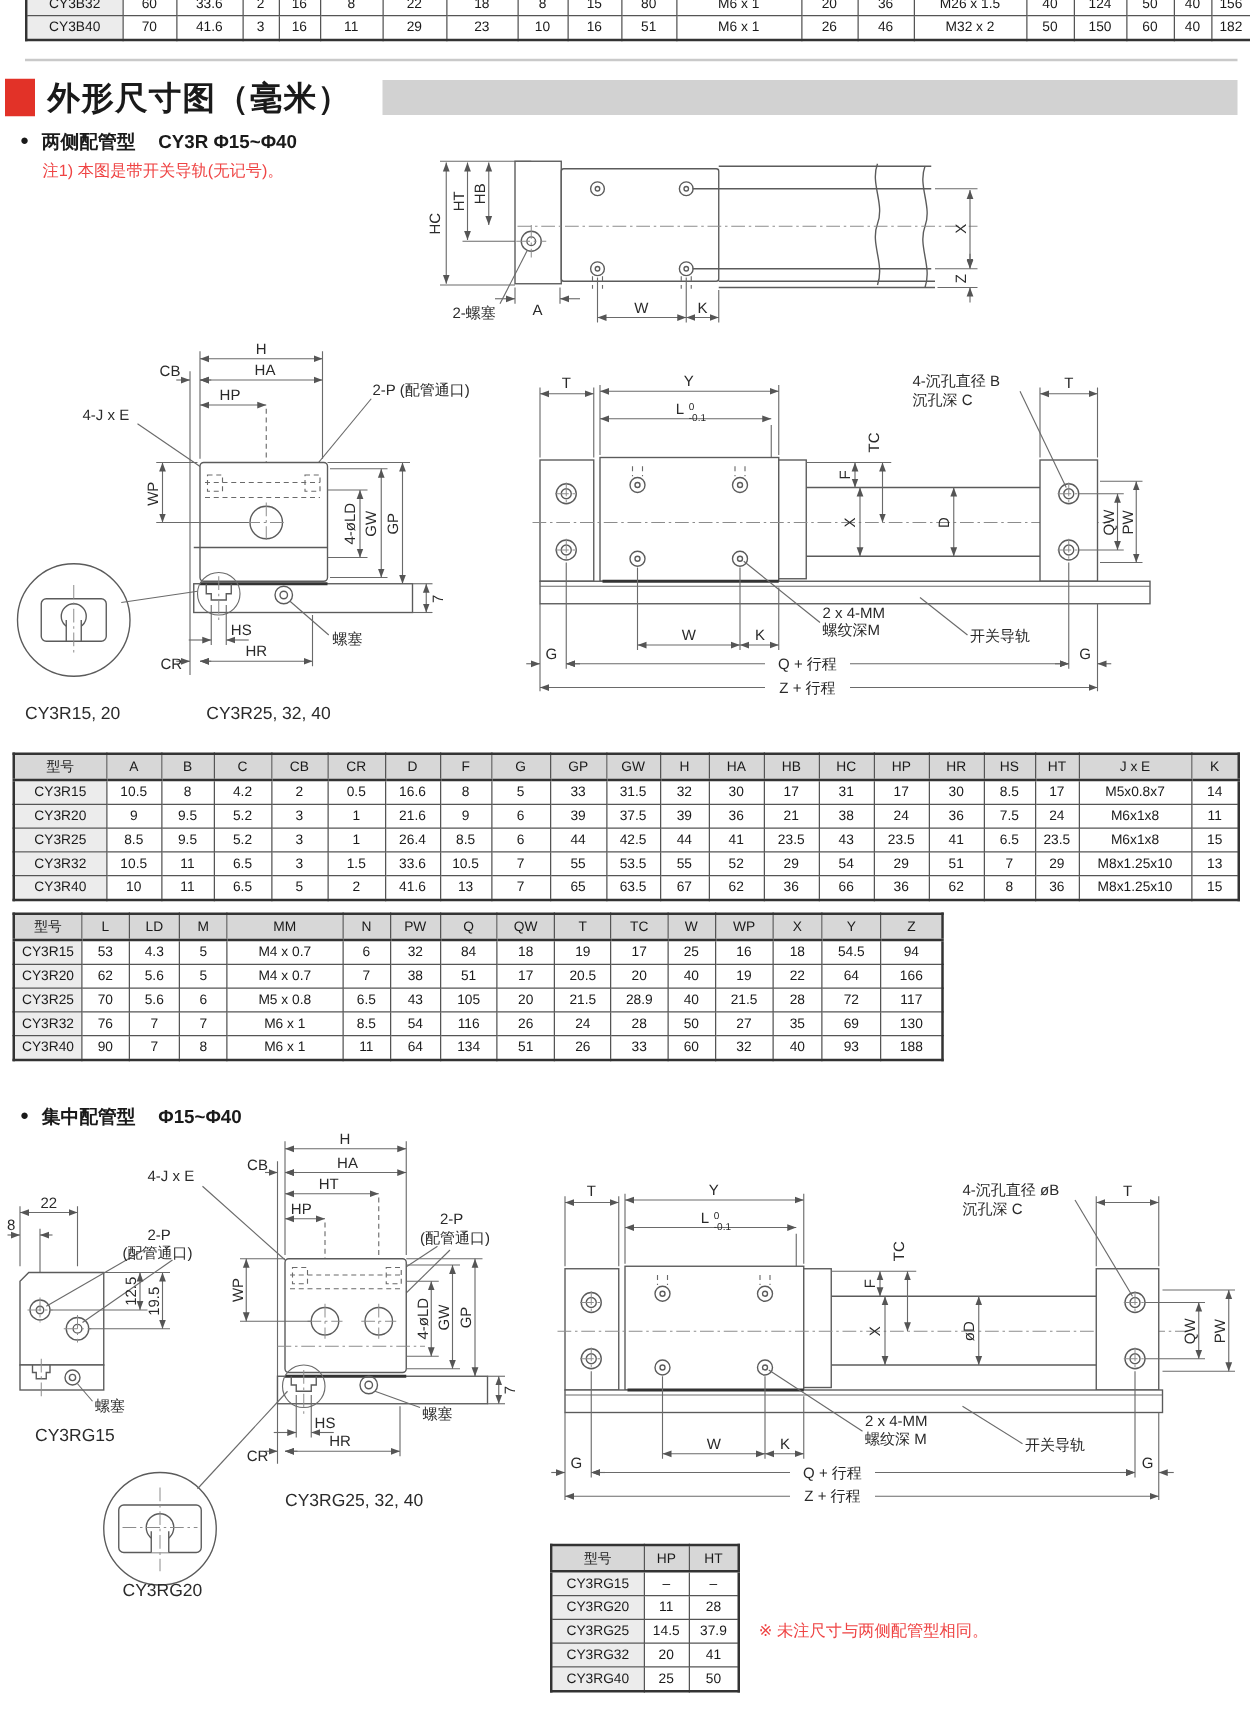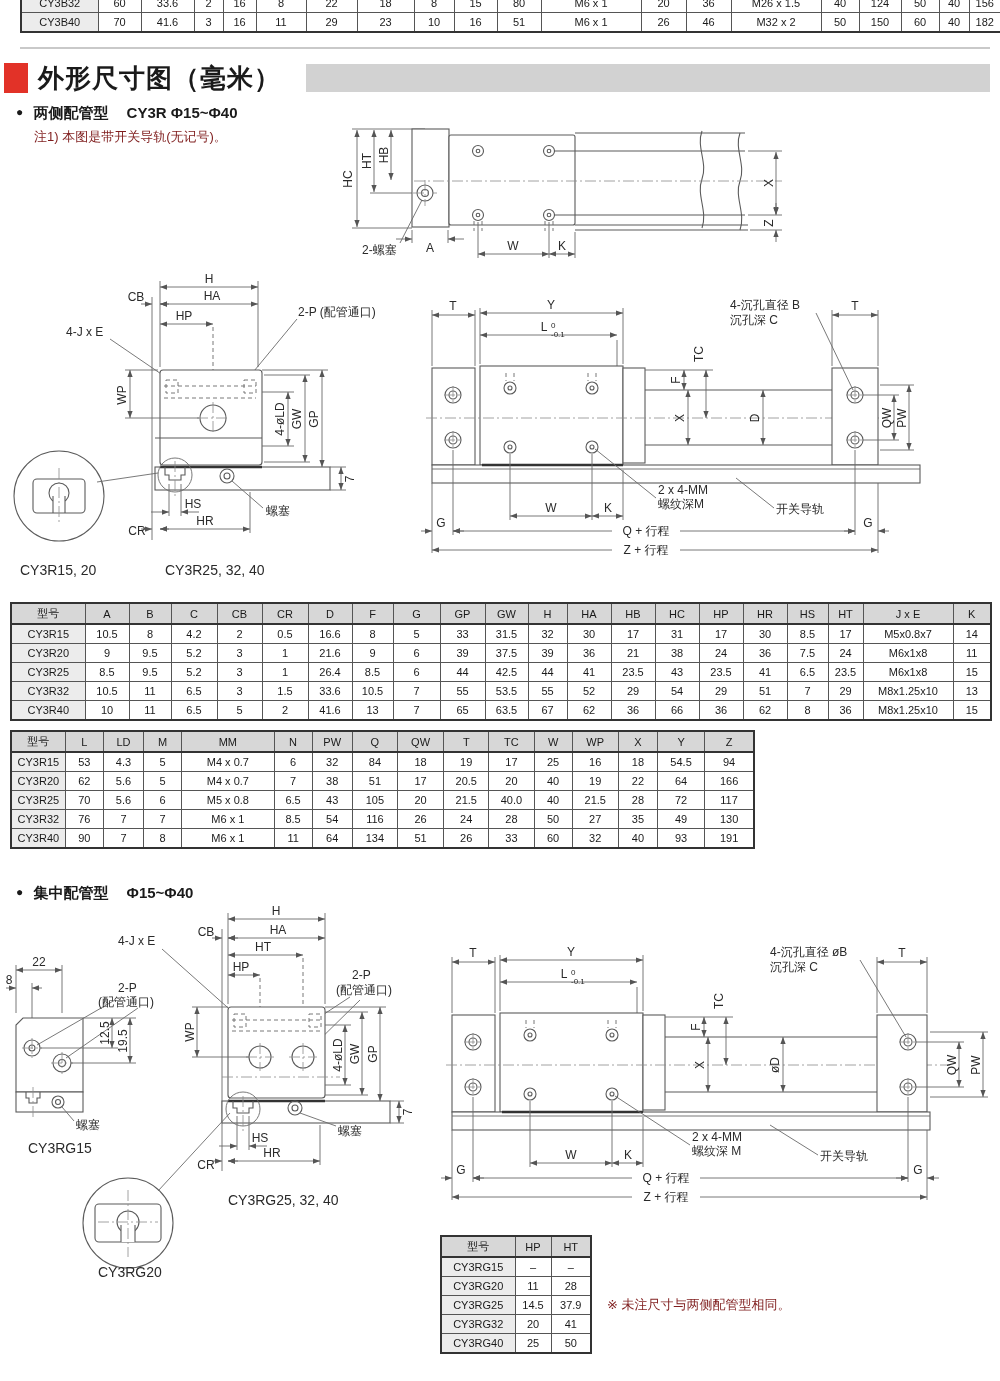--- a/index.html
+++ b/index.html
@@ -12,21 +12,21 @@
        padding:0 1px;height:18px;white-space:nowrap;overflow:hidden;font-weight:normal}
   table.dim th{background:#d7d7d7;border-bottom:2px solid #333;height:19px}
   table.dim td:first-child{background:#ececec}
   table.dim tr{height:19px}
   
   .red-sq{background:#e23228}
   .gray-bar{background:#d2d2d2}
   .page-title{font-size:26px;font-weight:bold;letter-spacing:1px}
   .sec-line{font-size:15px;font-weight:bold}
   .sec-range{font-weight:bold;margin-left:14px}
-  .note{font-size:13px;color:#7f1d1d}
+  .note{font-size:13px;color:#ef4444}
   
   svg{overflow:visible}
   svg text{font-size:12px;fill:#2a2a2a}
   svg text.cap{font-size:14px}
   svg text.sm{font-size:8px}
   .ol{stroke:#5b5b5b;stroke-width:1.1;fill:none}
   .olf{stroke:#5b5b5b;stroke-width:1.1;fill:#fff}
   .dl{stroke:#6a6a6a;stroke-width:0.9;fill:none}
   .dash{stroke:#6a6a6a;stroke-width:0.9;fill:none;stroke-dasharray:4 3}
   .cl{stroke:#8c8c8c;stroke-width:0.8;fill:none;stroke-dasharray:11 3 2 3}
@@ -626,21 +626,21 @@
         <td>CY3R25</td>
         <td>70</td>
         <td>5.6</td>
         <td>6</td>
         <td>M5 x 0.8</td>
         <td>6.5</td>
         <td>43</td>
         <td>105</td>
         <td>20</td>
         <td>21.5</td>
-        <td>40.0</td>
+        <td>28.9</td>
         <td>40</td>
         <td>21.5</td>
         <td>28</td>
         <td>72</td>
         <td>117</td>
       </tr>
       <tr>
         <td>CY3R32</td>
         <td>76</td>
         <td>7</td>
@@ -648,40 +648,40 @@
         <td>M6 x 1</td>
         <td>8.5</td>
         <td>54</td>
         <td>116</td>
         <td>26</td>
         <td>24</td>
         <td>28</td>
         <td>50</td>
         <td>27</td>
         <td>35</td>
-        <td>49</td>
+        <td>69</td>
         <td>130</td>
       </tr>
       <tr>
         <td>CY3R40</td>
         <td>90</td>
         <td>7</td>
         <td>8</td>
         <td>M6 x 1</td>
         <td>11</td>
         <td>64</td>
         <td>134</td>
         <td>51</td>
         <td>26</td>
         <td>33</td>
         <td>60</td>
         <td>32</td>
         <td>40</td>
         <td>93</td>
-        <td>191</td>
+        <td>188</td>
       </tr>
     </tbody>
 </table>
 
 <div class="abs sec-line" style="left:16px;top:884px">
   <span style="font-size:12px;vertical-align:2px">●</span>
   <span style="margin-left:6px">集中配管型</span>
   <span class="sec-range">Φ15~Φ40</span>
 </div>
 

